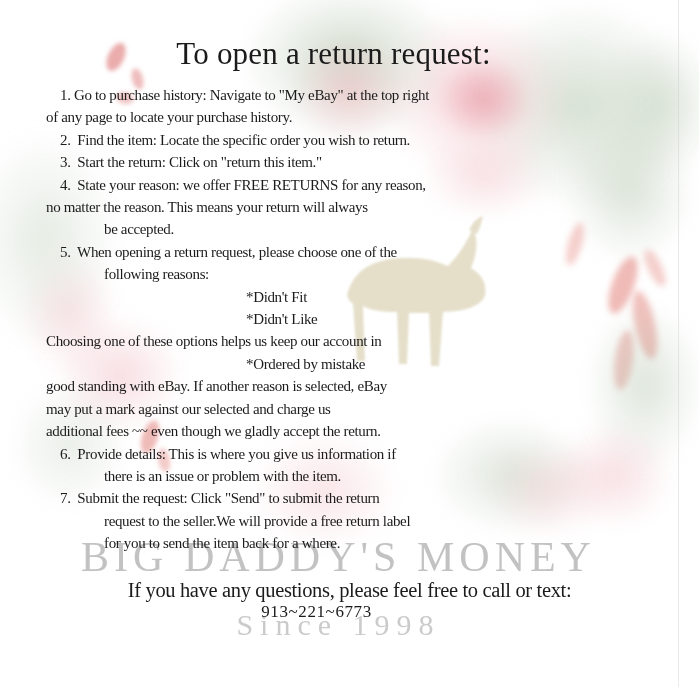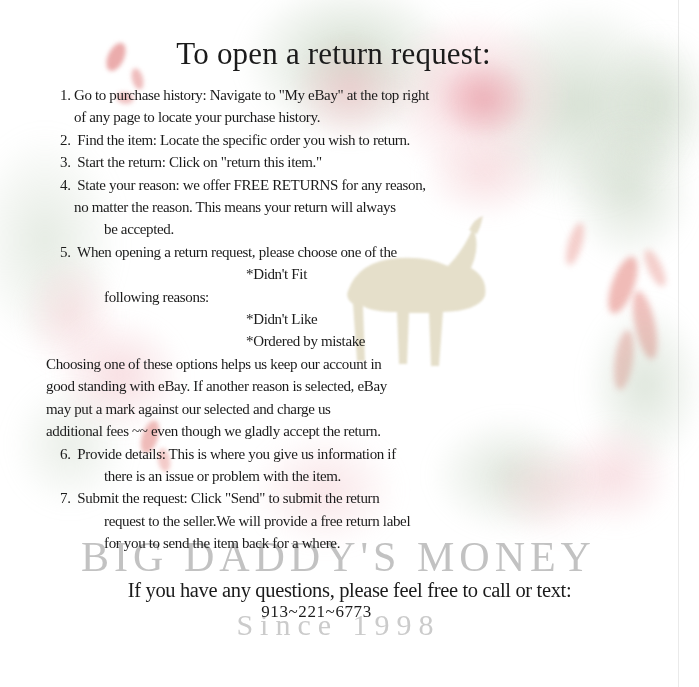--- a/index.html
+++ b/index.html
@@ -11,21 +11,21 @@
   .deer{position:absolute;left:323px;top:216px;opacity:.32;filter:blur(1.3px);}
   .wm{position:absolute;left:0;width:100%;text-align:center;white-space:pre;pointer-events:none;}
   .wm-brand{top:533px;font-size:42px;letter-spacing:5px;color:#c2c2c2;transform:translateX(-11px);}
   .wm-since{top:608px;font-size:30px;letter-spacing:7px;color:#cbcbcb;transform:translateX(-11px);}
   .content{position:absolute;inset:0;}
   .title{margin:36px 72px 0 0;text-align:center;font-size:31px;line-height:36px;
          font-weight:normal;letter-spacing:.2px;padding-left:40px;}
   .lines{margin-top:12px;}
   .line{white-space:pre;font-size:15px;line-height:22.4px;letter-spacing:-.35px;}
   .num{margin-left:60px;}
-  .cont{margin-left:74px;}
+  .cont{margin-left:46px;}
   .cont2{margin-left:104px;}
   .para{margin-left:46px;}
   .option{margin-left:246px;}
   .footer{margin-top:24px;}
   .contact{text-align:center;font-size:20.5px;line-height:22.4px;letter-spacing:-.35px;white-space:pre;}
   .phone{text-align:center;font-size:17px;line-height:22.4px;letter-spacing:.6px;margin-right:66px;}
 </style>
 </head>
 <body>
 
@@ -79,25 +79,25 @@
     <h1 class="title">To open a return request:</h1>
     <div class="lines" id="lines">
         <div class="line num">1. Go to purchase history: Navigate to "My eBay" at the top right</div>
         <div class="line cont">of any page to locate your purchase history.</div>
         <div class="line num">2.  Find the item: Locate the specific order you wish to return.</div>
         <div class="line num">3.  Start the return: Click on "return this item."</div>
         <div class="line num">4.  State your reason: we offer FREE RETURNS for any reason,</div>
         <div class="line cont">no matter the reason. This means your return will always</div>
         <div class="line cont2">be accepted.</div>
         <div class="line num">5.  When opening a return request, please choose one of the</div>
+        <div class="line cont2">following reasons:</div>
         <div class="line option">*Didn't Fit</div>
-        <div class="line cont2">following reasons:</div>
         <div class="line option">*Didn't Like</div>
+        <div class="line para">Choosing one of these options helps us keep our account in</div>
         <div class="line option">*Ordered by mistake</div>
-        <div class="line para">Choosing one of these options helps us keep our account in</div>
         <div class="line para">good standing with eBay. If another reason is selected, eBay</div>
         <div class="line para">may put a mark against our selected and charge us</div>
         <div class="line para">additional fees ~~ even though we gladly accept the return.</div>
         <div class="line num">6.  Provide details: This is where you give us information if</div>
         <div class="line cont2">there is an issue or problem with the item.</div>
         <div class="line num">7.  Submit the request: Click "Send" to submit the return</div>
         <div class="line cont2">request to the seller.We will provide a free return label</div>
         <div class="line cont2">for you to send the item back for a where.</div>
       </div>
     <div class="footer">

